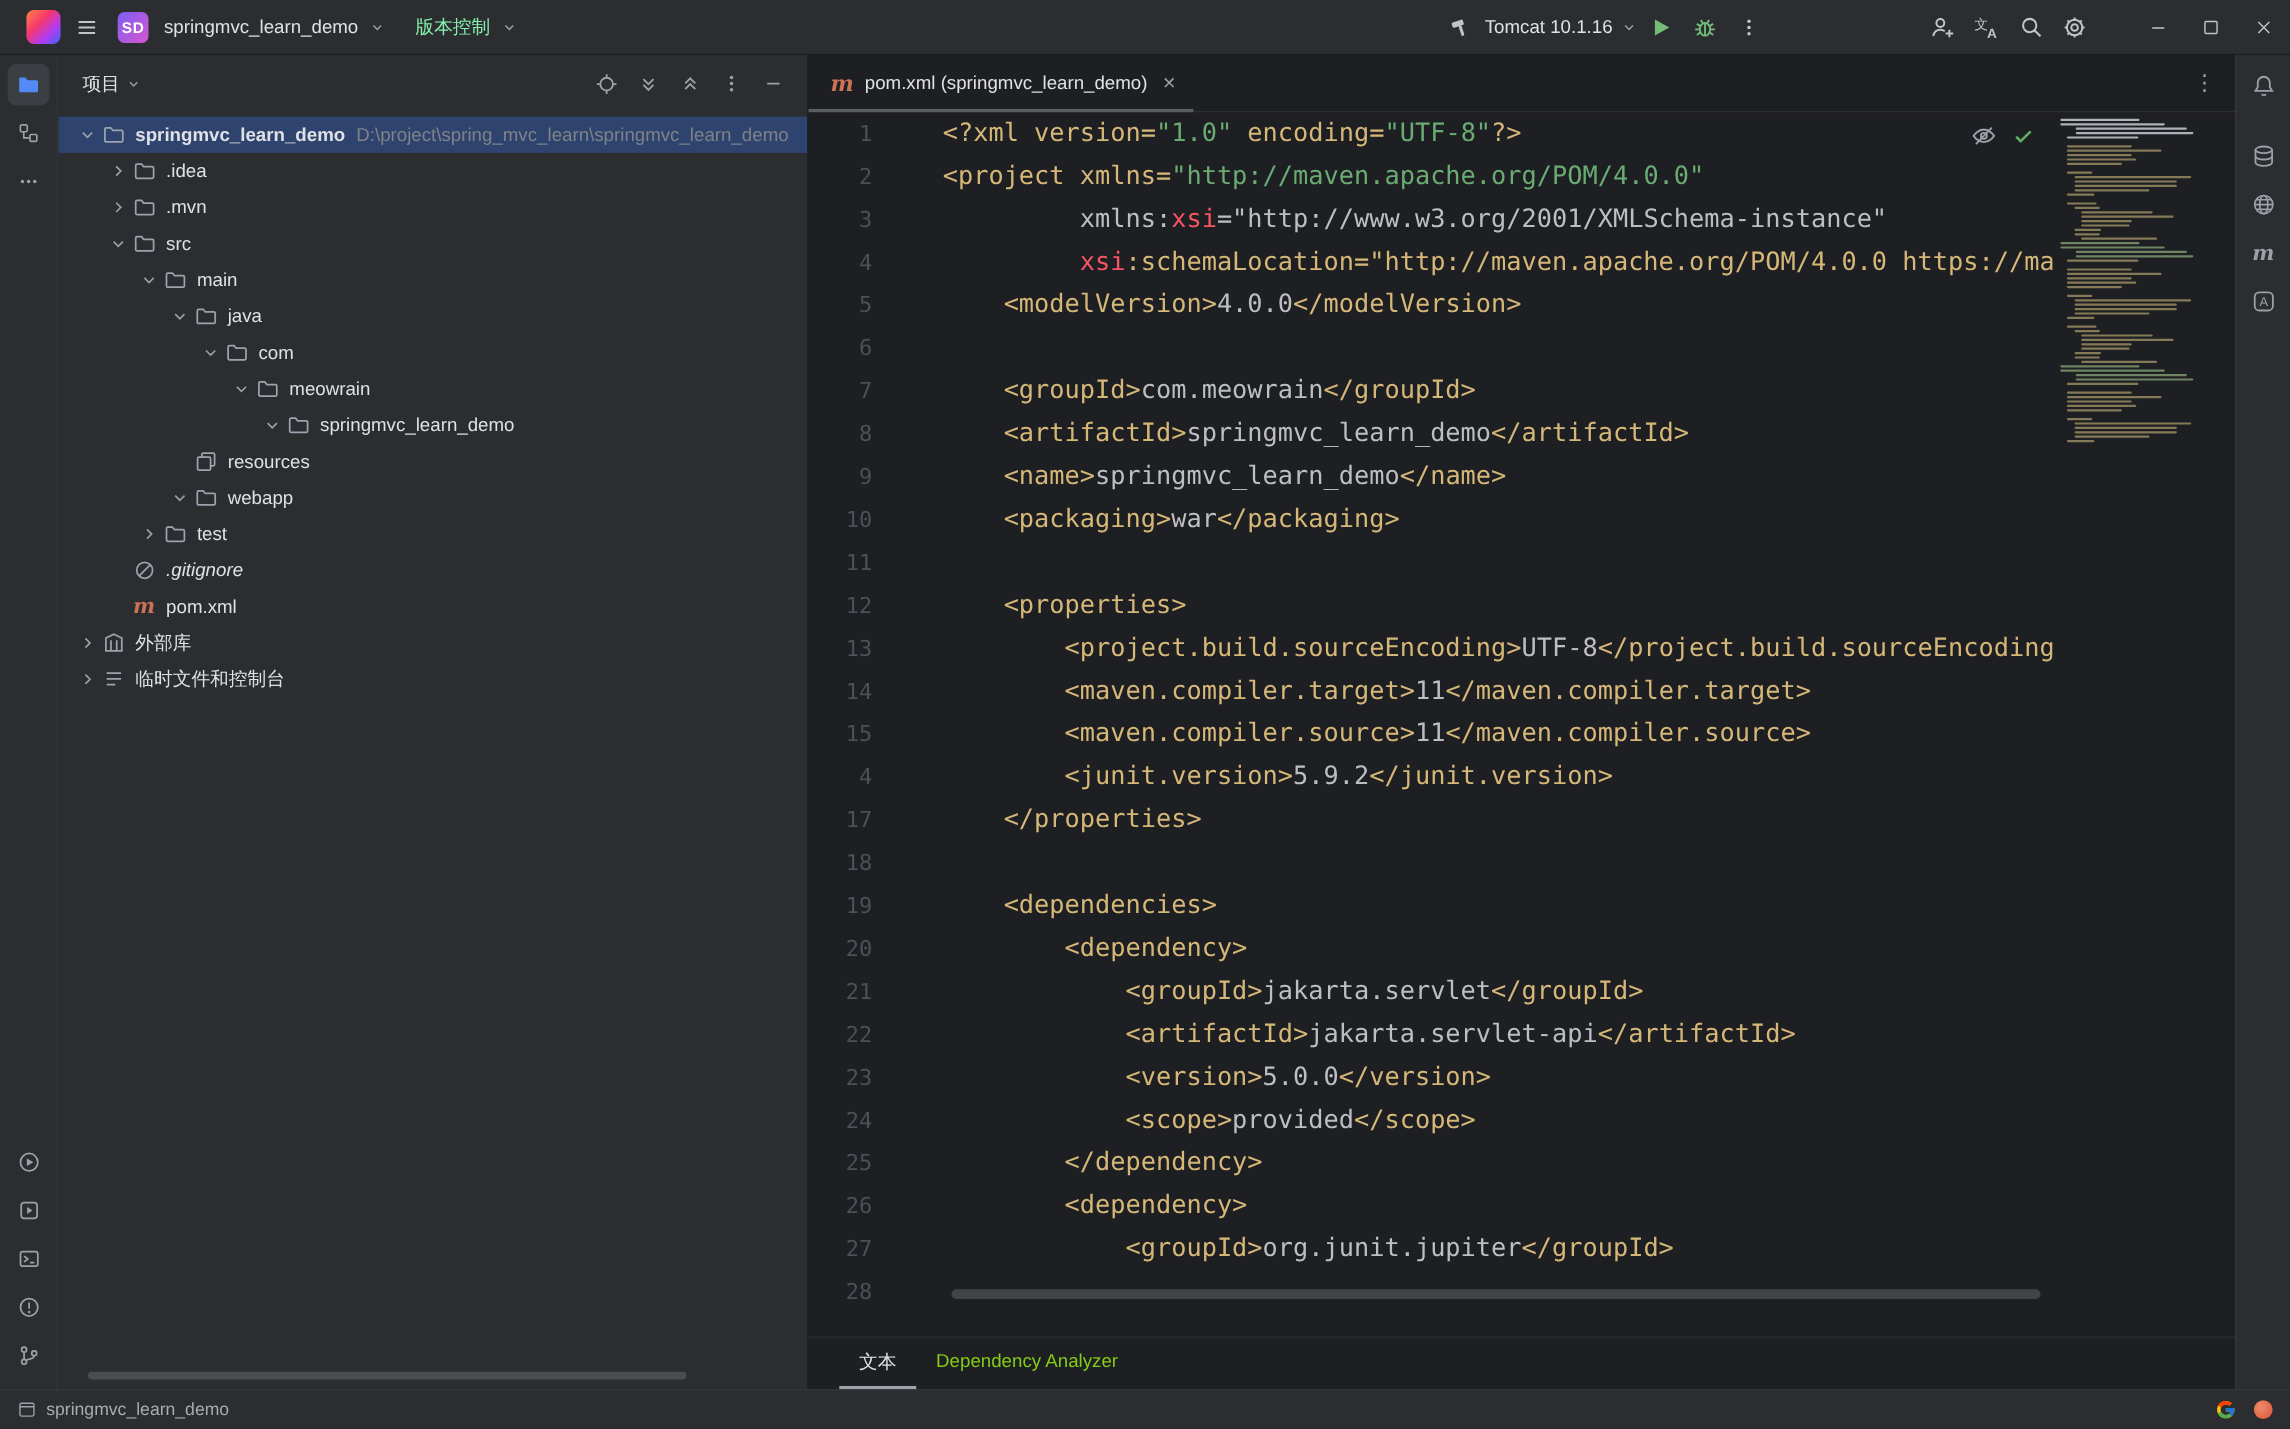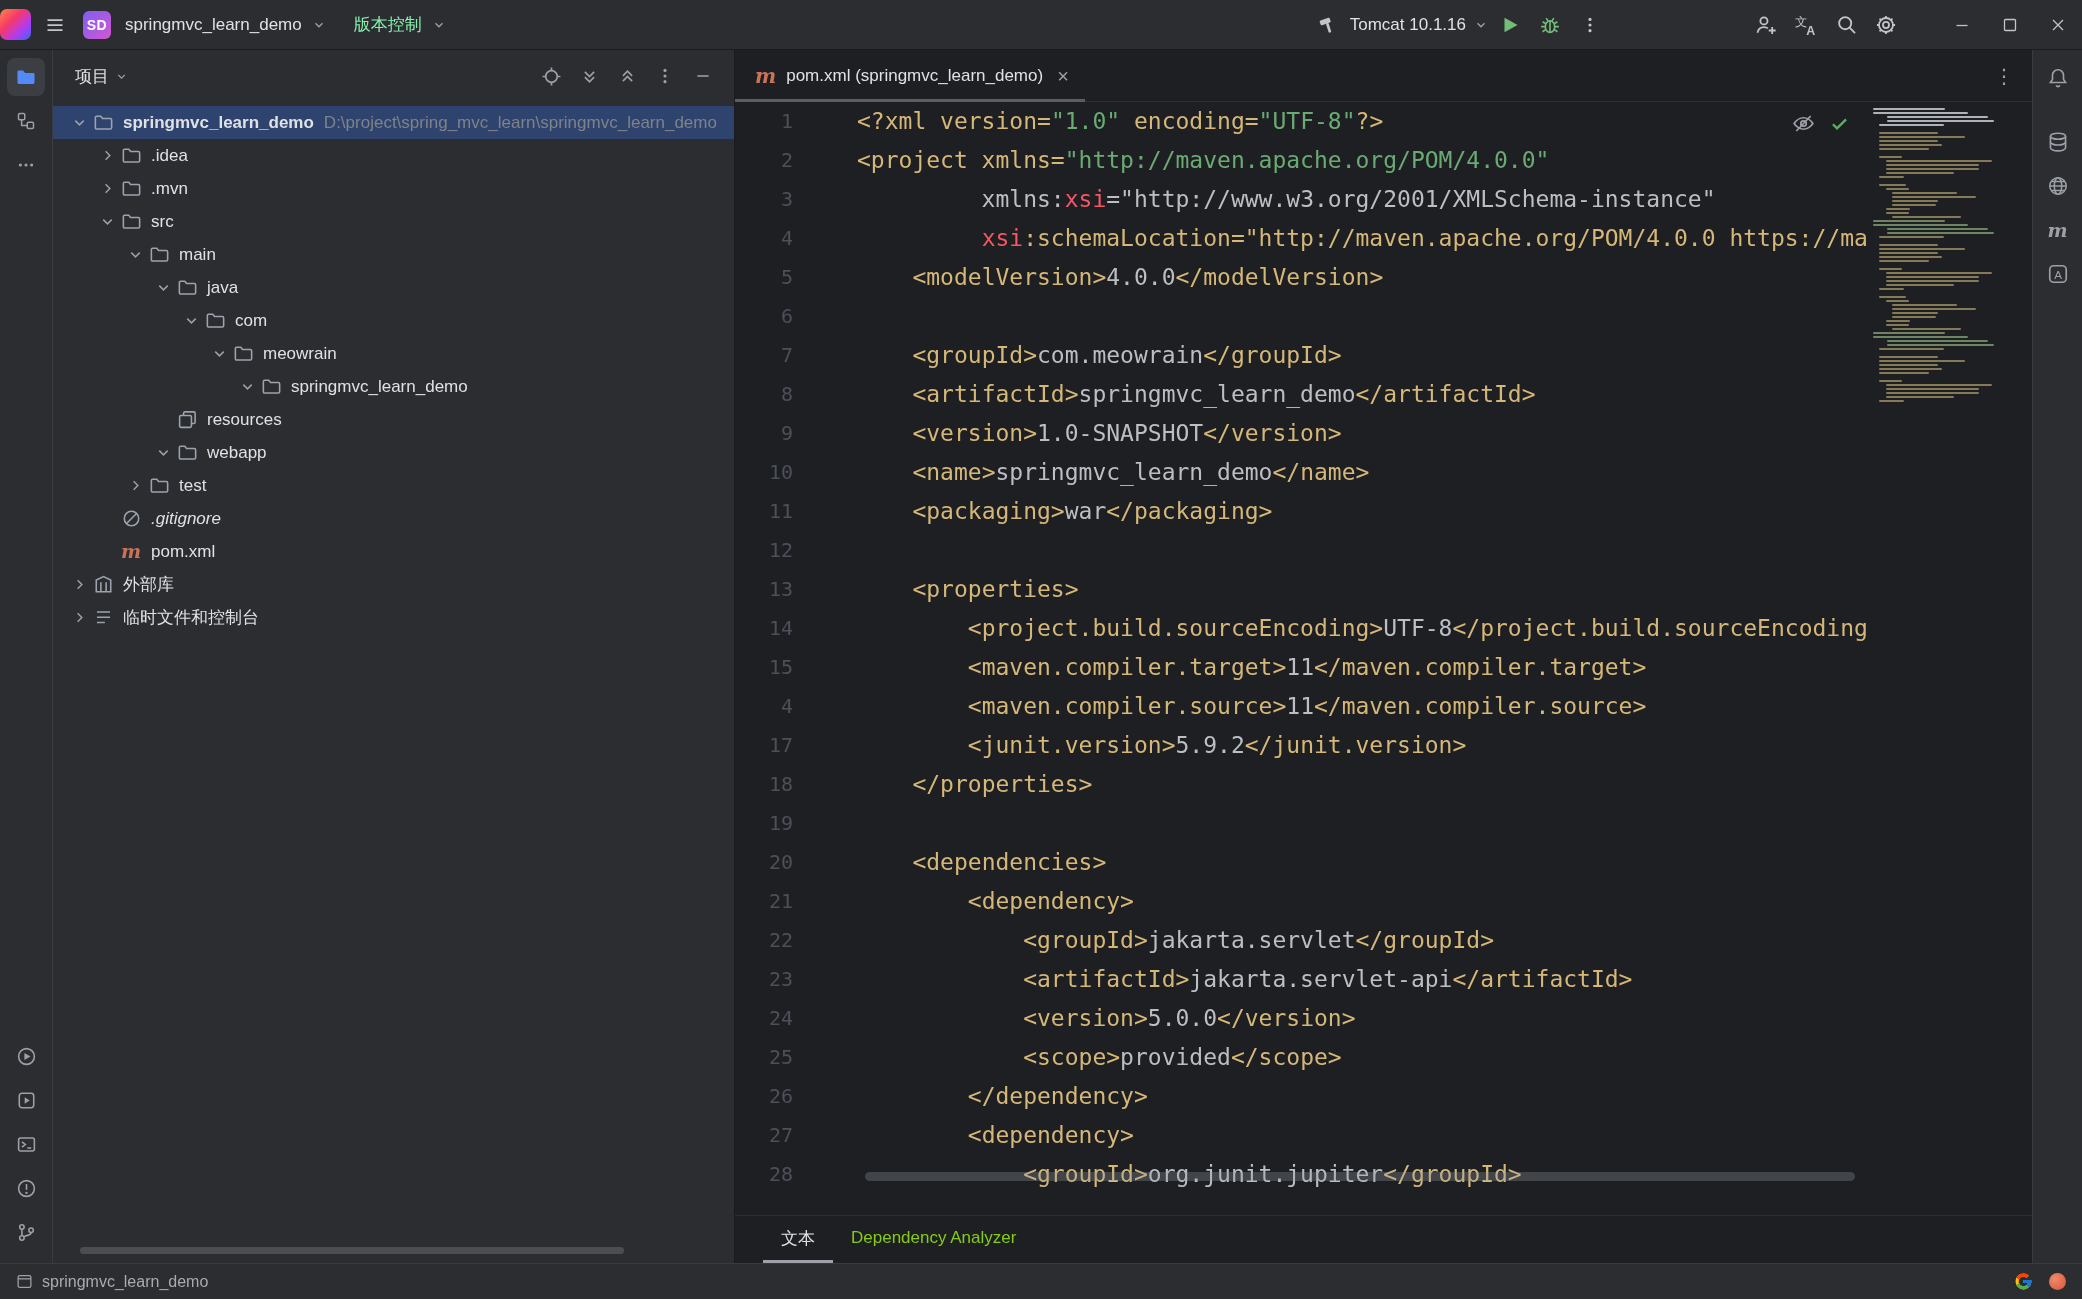--- a/index.html
+++ b/index.html
@@ -3,21 +3,21 @@
 <meta charset="utf-8">
 <style>
   * { box-sizing: border-box; margin: 0; padding: 0; }
   html,body { width:2082px; height:1299px; overflow:hidden; background:#1e1f22;
     font-family:"Liberation Sans","DejaVu Sans",sans-serif; -webkit-font-smoothing:antialiased; }
   .app { width:2082px; height:1299px; display:flex; flex-direction:column; color:#dfe1e5; }
 
   
   .titlebar { height:50px; background:#2b2d30; border-bottom:1px solid #1a1b1e;
     display:flex; align-items:center; flex:0 0 50px; }
-  .tb-left { display:flex; align-items:center; padding-left:0; gap:6px;justify-content:space-between; }
+  .tb-left { display:flex; align-items:center; padding-left:24px; gap:6px;justify-content:space-between; }
   .app-logo { width:31px; height:31px; border-radius:7px;
     background:linear-gradient(135deg,#fe8547 0%,#f6386b 38%,#b43bf0 68%,#3a66f5 100%); }
   .tb-btn { width:36px; height:36px; display:flex; align-items:center; justify-content:center;
     border-radius:6px; color:#c2c4c9; cursor:pointer; }
   .proj-badge { width:28px; height:28px; border-radius:6px; margin-left:4px;
     background:linear-gradient(135deg,#7e5ef2,#d457d0); color:#fff; font-size:14px; font-weight:bold;
     display:flex; align-items:center; justify-content:center; letter-spacing:.5px; }
   .tb-text { font-size:17px; color:#dfe1e5; margin-left:8px; }
   .tb-text.dim { color:#86efac; margin-left:22px; }
   .chev { display:flex; align-items:center; margin-left:4px; }
@@ -554,21 +554,20 @@
           </div>
         <div class="code" id="code">
             <div class="code-line"><span class="tag">&lt;?xml version=</span><span class="str">"1.0"</span><span class="tag"> encoding=</span><span class="str">"UTF-8"</span><span class="tag">?&gt;</span></div>
             <div class="code-line"><span class="tag">&lt;project xmlns=</span><span class="str">"http://maven.apache.org/POM/4.0.0"</span></div>
             <div class="code-line"><span class="txt">         xmlns:<span class="ns">xsi</span>="http://www.w3.org/2001/XMLSchema-instance"</span></div>
             <div class="code-line"><span class="tag">         <span class="ns">xsi</span>:schemaLocation="http://maven.apache.org/POM/4.0.0 https://maven.apache.org/xsd/maven-4.0.0.xsd"&gt;</span></div>
             <div class="code-line"><span class="txt">    </span><span class="tag">&lt;modelVersion&gt;</span><span class="txt">4.0.0</span><span class="tag">&lt;/modelVersion&gt;</span></div>
             <div class="code-line"></div>
             <div class="code-line"><span class="txt">    </span><span class="tag">&lt;groupId&gt;</span><span class="txt">com.meowrain</span><span class="tag">&lt;/groupId&gt;</span></div>
             <div class="code-line"><span class="txt">    </span><span class="tag">&lt;artifactId&gt;</span><span class="txt">springmvc_learn_demo</span><span class="tag">&lt;/artifactId&gt;</span></div>
-            <div class="code-line"><span class="txt">    </span><span class="tag">&lt;version&gt;</span><span class="txt">1.0-SNAPSHOT</span><span class="tag">&lt;/version&gt;</span></div>
             <div class="code-line"><span class="txt">    </span><span class="tag">&lt;name&gt;</span><span class="txt">springmvc_learn_demo</span><span class="tag">&lt;/name&gt;</span></div>
             <div class="code-line"><span class="txt">    </span><span class="tag">&lt;packaging&gt;</span><span class="txt">war</span><span class="tag">&lt;/packaging&gt;</span></div>
             <div class="code-line"></div>
             <div class="code-line"><span class="txt">    </span><span class="tag">&lt;properties&gt;</span></div>
             <div class="code-line"><span class="txt">        </span><span class="tag">&lt;project.build.sourceEncoding&gt;</span><span class="txt">UTF-8</span><span class="tag">&lt;/project.build.sourceEncoding&gt;</span></div>
             <div class="code-line"><span class="txt">        </span><span class="tag">&lt;maven.compiler.target&gt;</span><span class="txt">11</span><span class="tag">&lt;/maven.compiler.target&gt;</span></div>
             <div class="code-line"><span class="txt">        </span><span class="tag">&lt;maven.compiler.source&gt;</span><span class="txt">11</span><span class="tag">&lt;/maven.compiler.source&gt;</span></div>
             <div class="code-line"><span class="txt">        </span><span class="tag">&lt;junit.version&gt;</span><span class="txt">5.9.2</span><span class="tag">&lt;/junit.version&gt;</span></div>
             <div class="code-line"><span class="txt">    </span><span class="tag">&lt;/properties&gt;</span></div>
             <div class="code-line"></div>

